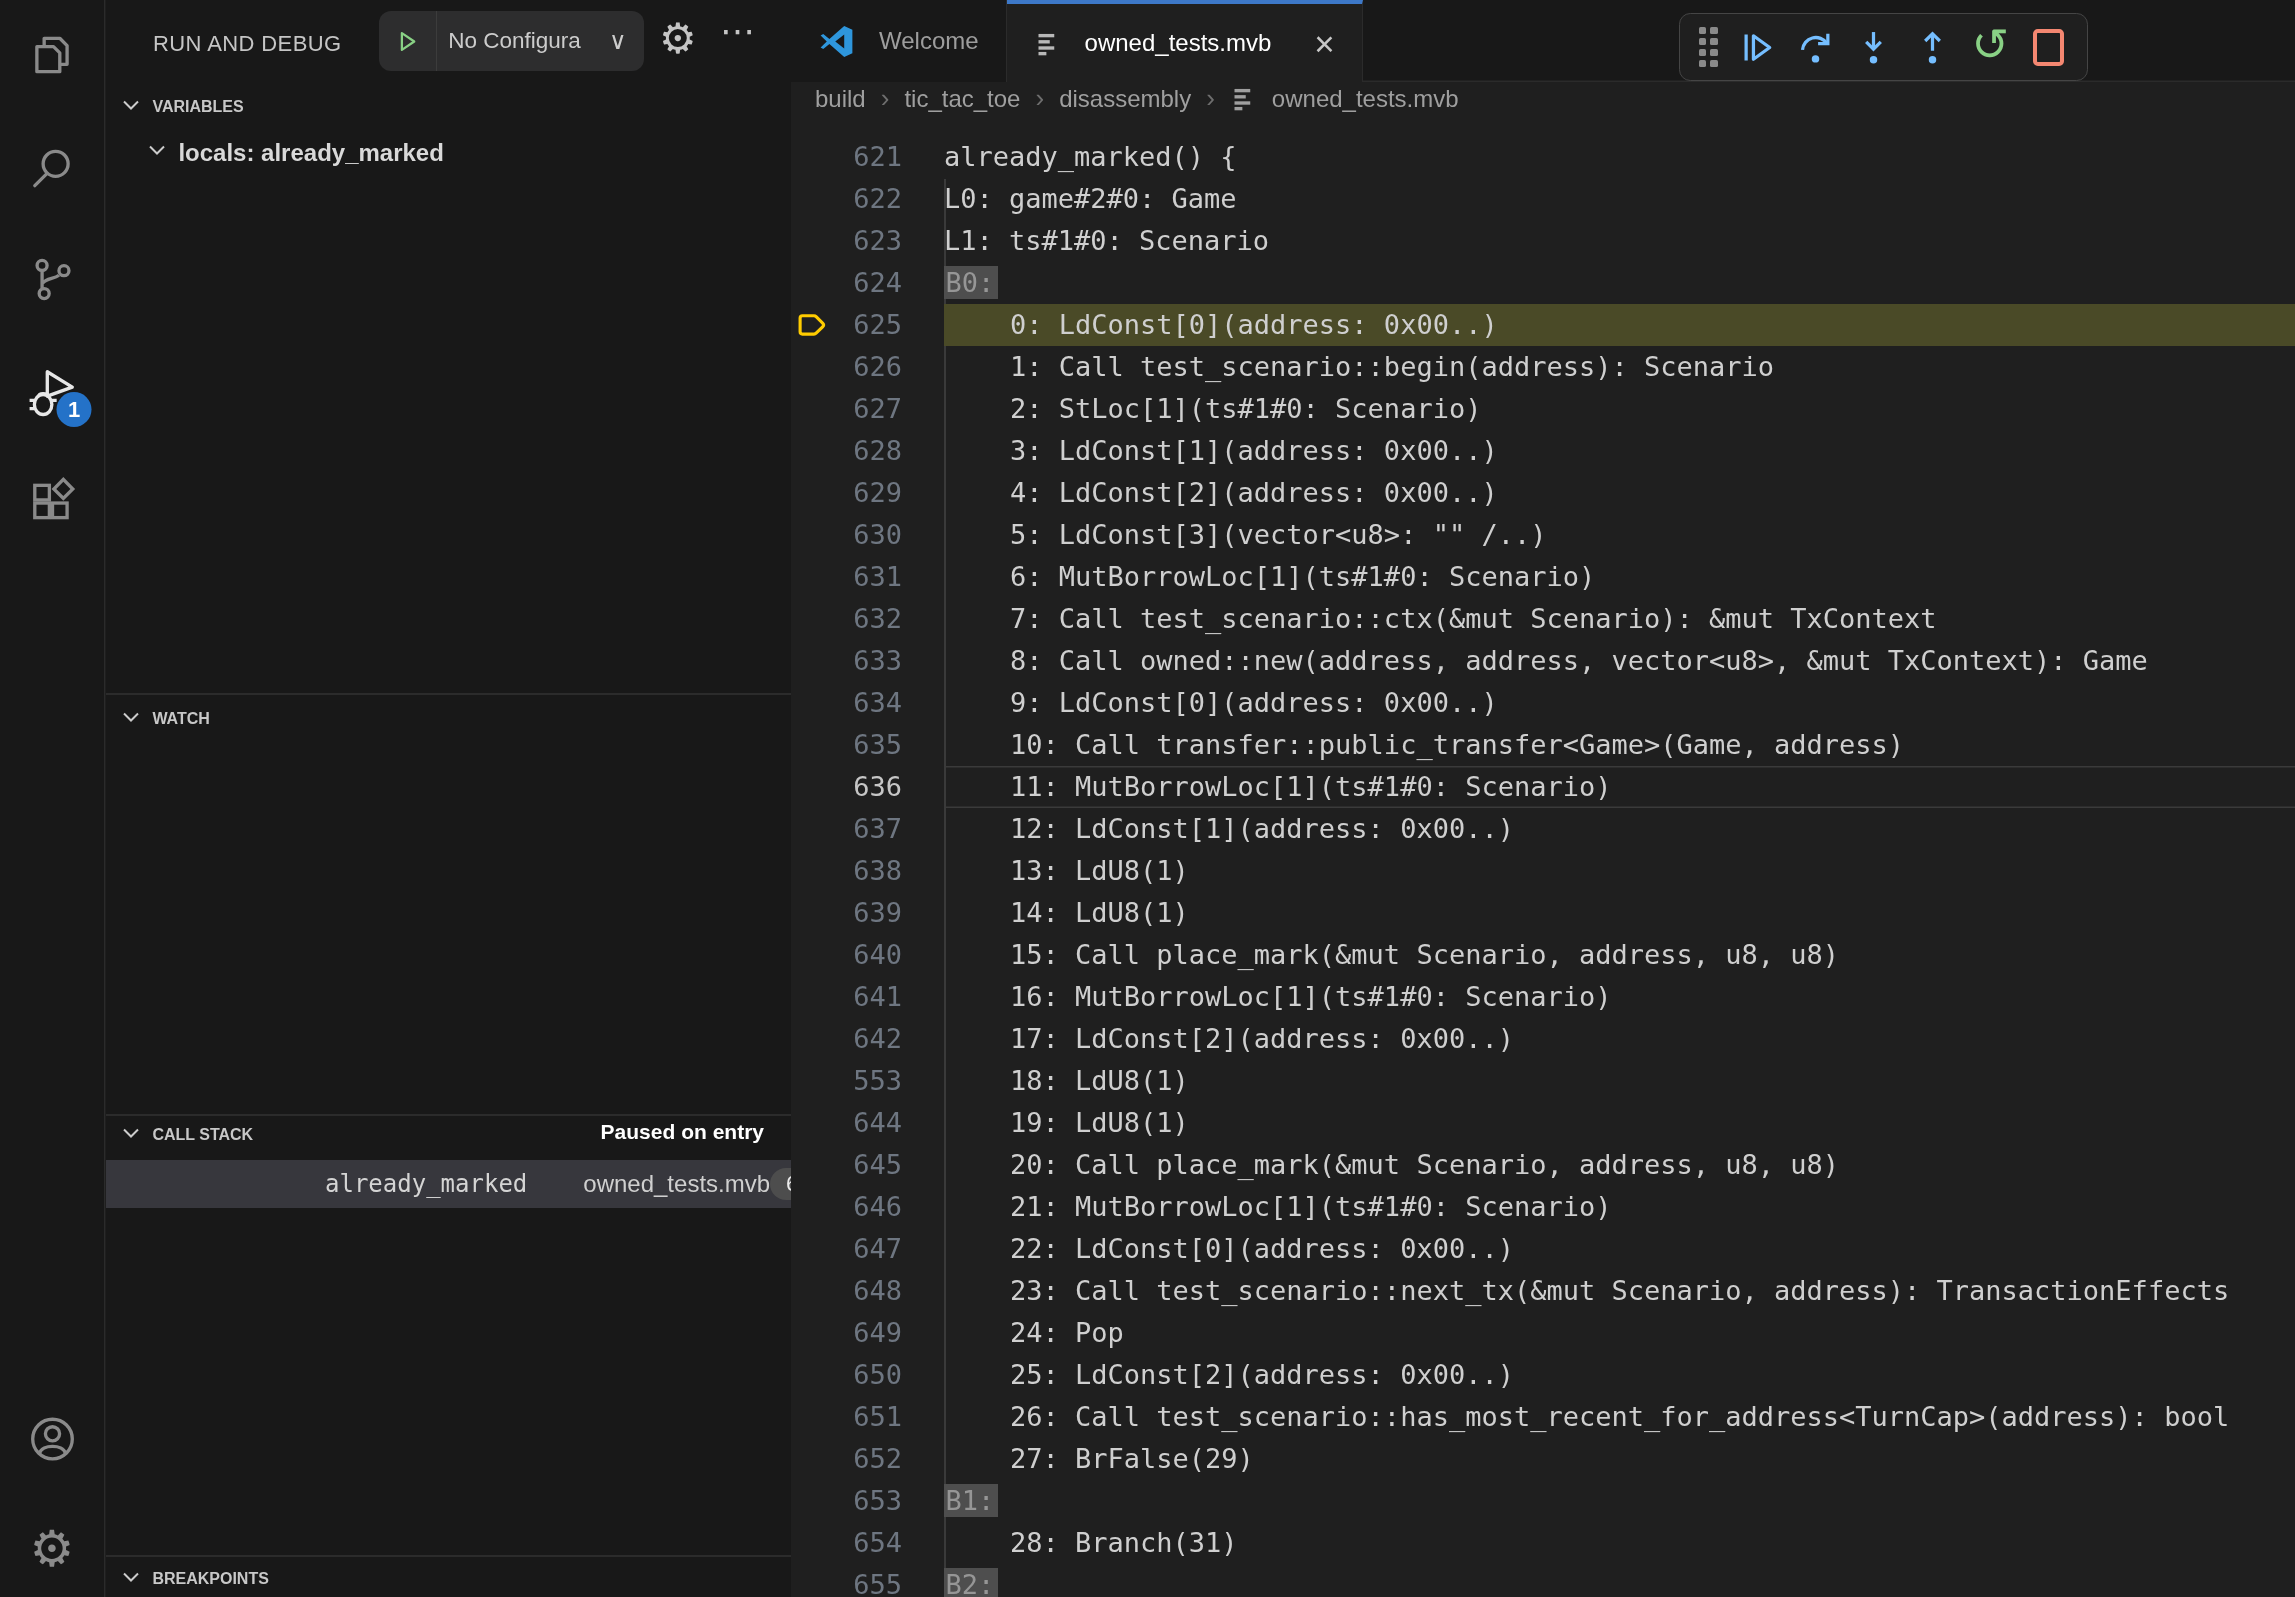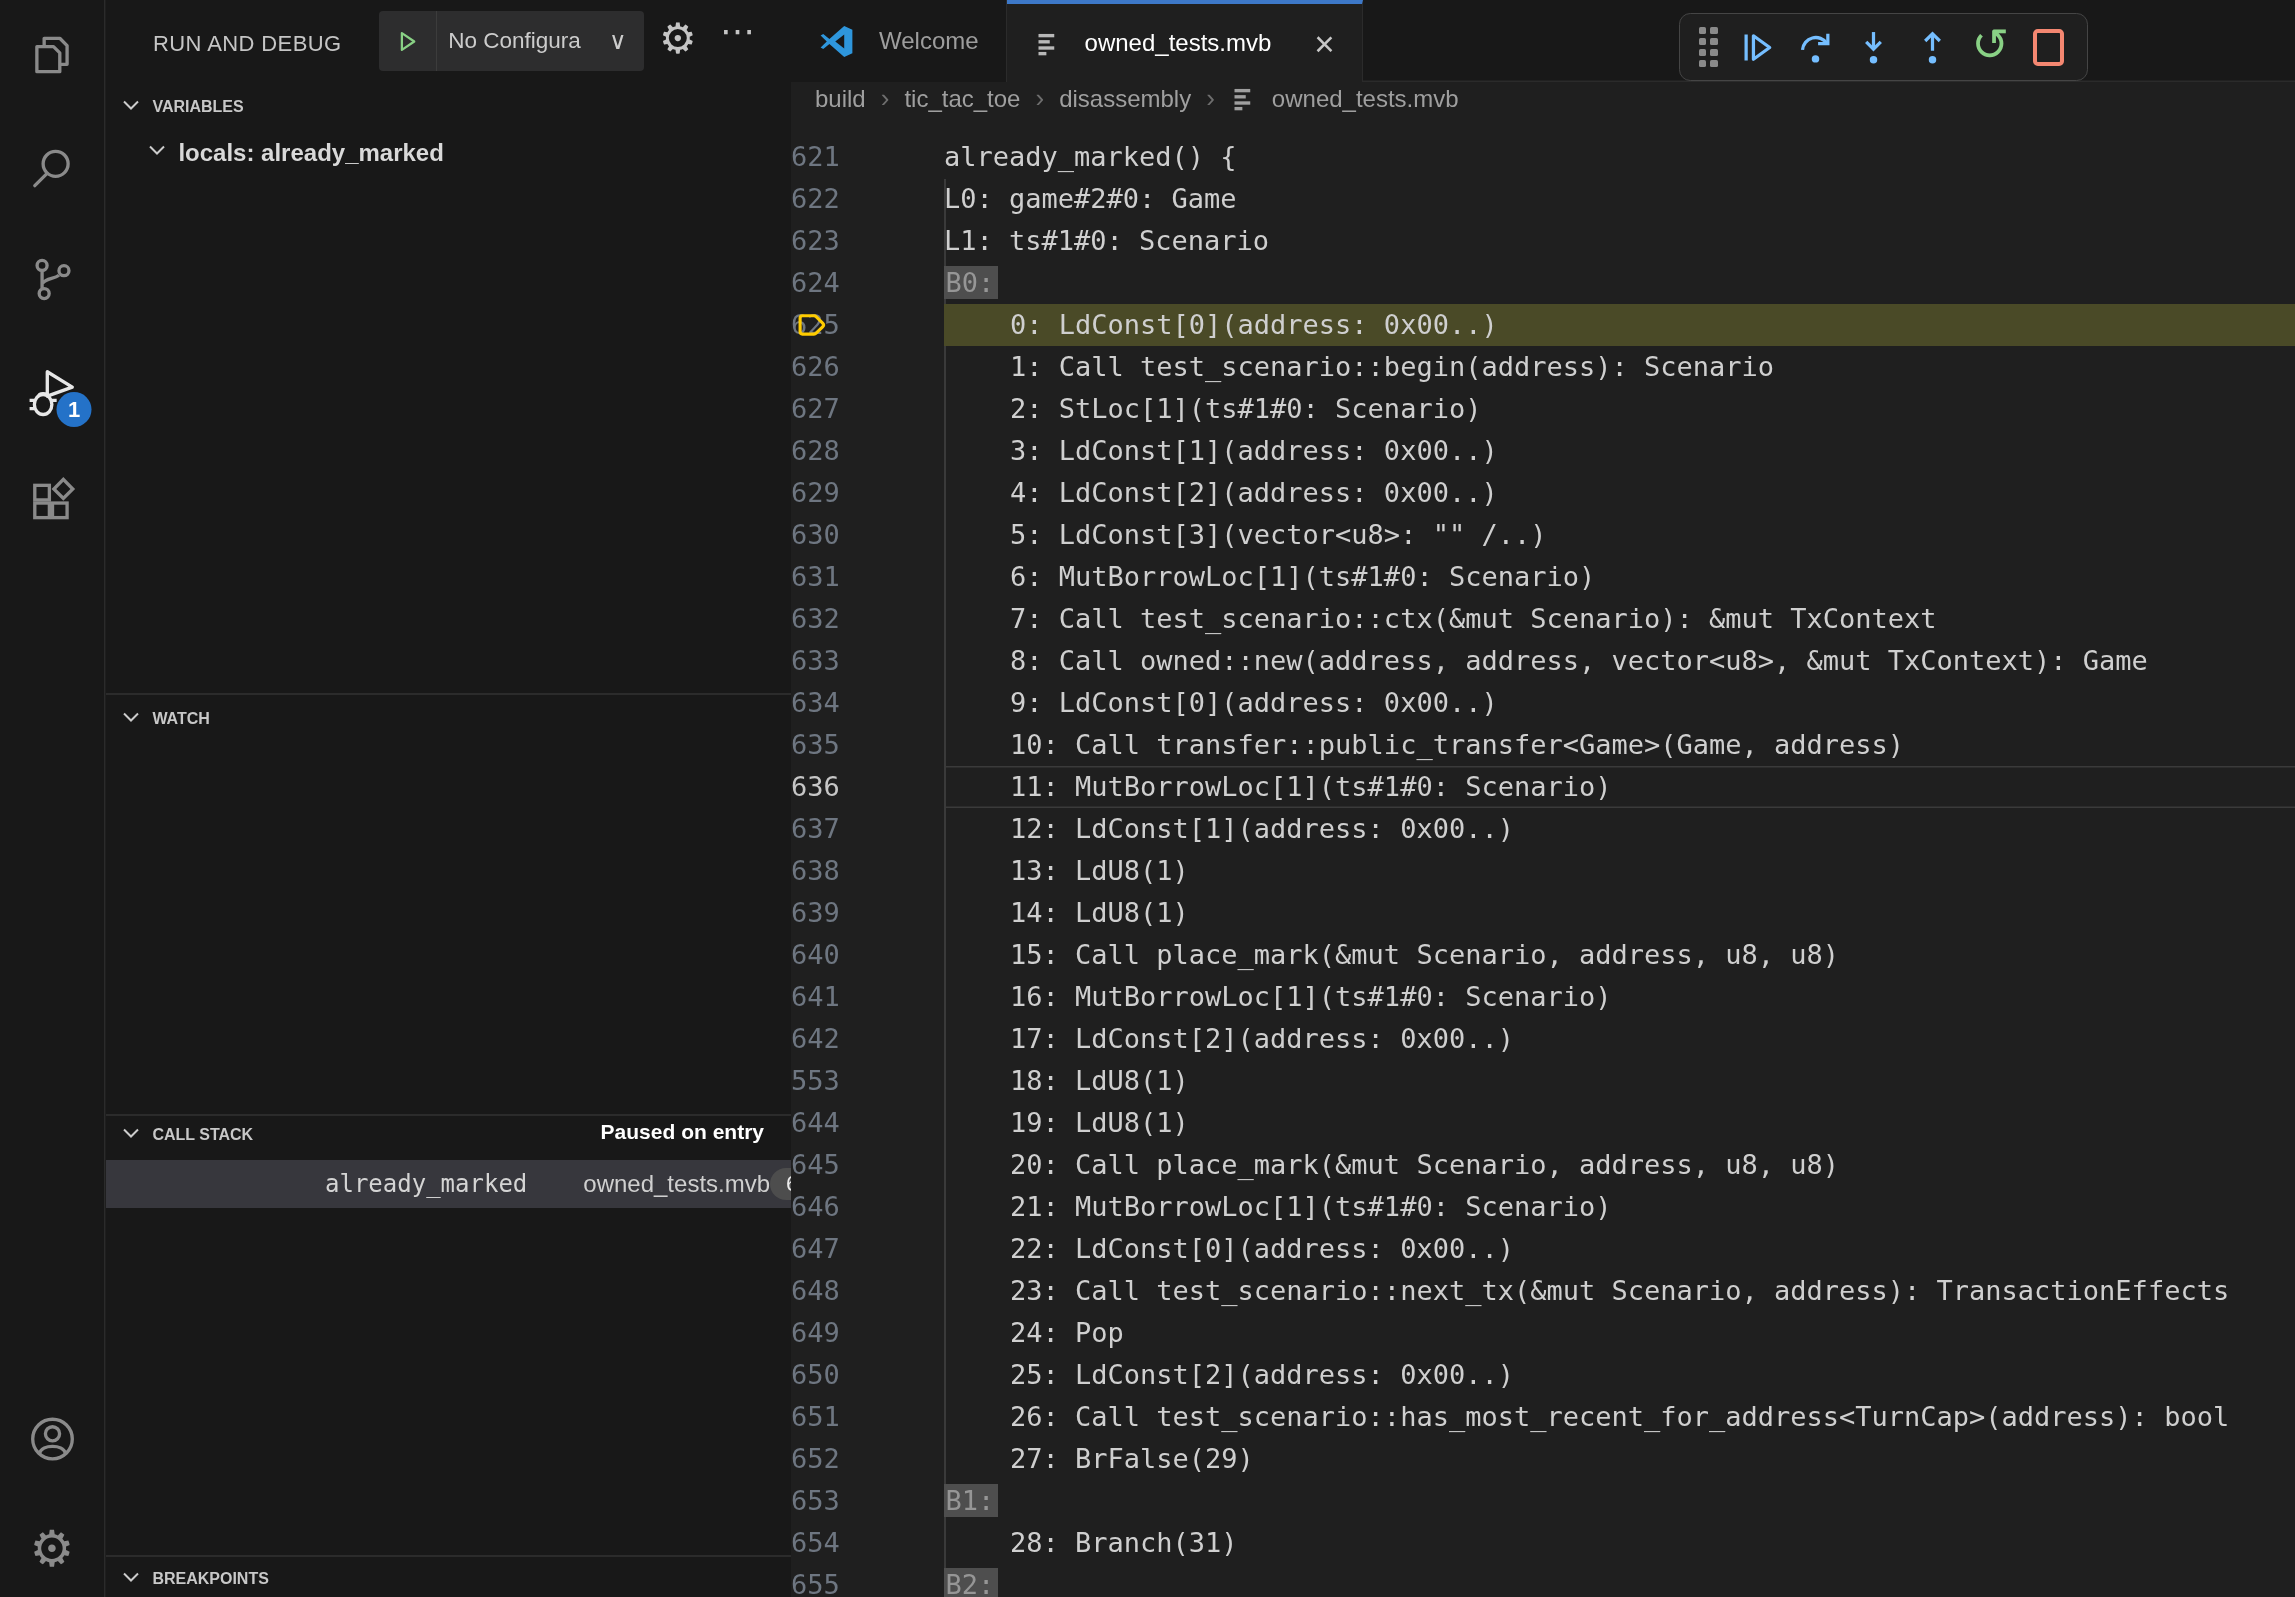--- a/index.html
+++ b/index.html
@@ -17,21 +17,21 @@
   .ab-badge { position:absolute; right:-13px; bottom:-8px; min-width:35px; height:35px;
               background:#2472c8; border-radius:50%; color:#fff; font-size:22px; font-weight:700;
               display:flex; align-items:center; justify-content:center; }
   .gear-glyph { font-size:50px; color:#8a8a8a; line-height:1; }
 
   
   .sidebar { position:absolute; left:106px; top:0; width:685px; height:100%; background:#181818; }
   .sb-head { position:absolute; left:0; top:0; width:100%; height:85px; }
   .sb-title { position:absolute; left:47px; top:31px; font-size:22px; color:#c5c5c5; letter-spacing:0.4px; }
   .cfg-btn { position:absolute; left:273px; top:11.3px; width:265px; height:60px; background:#2d2d2e;
-             border-radius:4px; display:flex; align-items:center; overflow:hidden; }
+             border-radius:12px; display:flex; align-items:center; overflow:hidden; }
   .cfg-play { width:58px; height:100%; display:flex; align-items:center; justify-content:center;
               border-right:1.6px solid #3c3c3c; }
   .cfg-play svg { width:27px; height:27px; stroke:#89d185; fill:none; stroke-width:2; }
   .cfg-label { flex:1; font-size:22.5px; color:#cccccc; padding-left:11.3px; white-space:nowrap; overflow:hidden; }
   .cfg-chevron { width:35px; color:#cccccc; font-size:24px; flex:none; }
   .sb-gear { position:absolute; left:553px; top:17.7px; font-size:42px; color:#c5c5c5; line-height:1; }
   .sb-dots { position:absolute; left:614px; top:11.3px; font-size:35px; color:#c5c5c5; }
 
   .tw { display:inline-block; width:27px; }
   .tw svg { width:24px; height:24px; stroke:#cccccc; fill:none; stroke-width:2; }
@@ -75,21 +75,21 @@
           width:auto; height:auto; padding:0 4.8px; }
   .grip i { width:7.2px; height:7.2px; border-radius:1.6px; background:#8a8a8a; }
   .restart-glyph { font-size:45px; color:#89d185; line-height:1; transform:translateY(-3.2px); }
   .stop-box { width:31px; height:37px; border:4px solid #f48771; border-radius:4.8px; }
 
   
   .code { position:absolute; left:0; top:136px; width:100%; bottom:0; overflow:hidden;
           font-family:"DejaVu Sans Mono", monospace; }
   .indent-guide { position:absolute; left:153px; top:43px; width:1.6px; height:1420px; background:#3a3a3a; z-index:1; }
   .r { position:relative; display:flex; height:42px; }
-  .ln { flex:none; width:111px; font-size:27px; line-height:42px; color:#6e7681; }
+  .ln { flex:none; width:111px; text-align:right; font-size:27px; line-height:42px; color:#6e7681; }
   .body { flex:1; margin-left:42px; position:relative; z-index:2; }
   .txt { font-size:27px; line-height:42px; color:#cfcfcf; white-space:pre; }
   .ind .txt { padding-left:66px; }
   .r.cur .body { background:#4a4a27; }
   .r.csr .body { box-shadow: inset 0 1.6px 0 #3a3a3a, inset 0 -1.6px 0 #3a3a3a; }
   .r.csr .ln { color:#c6c6c6; }
   .blklabel { background:#4e4e4e; color:#969696; padding:0.8px 3.2px 0.8px 1.6px; }
   .gutter-pointer { position:absolute; left:4.8px; top:4px; width:34px; height:34px; }
   .gutter-pointer svg { width:34px; height:34px; }
 </style>

